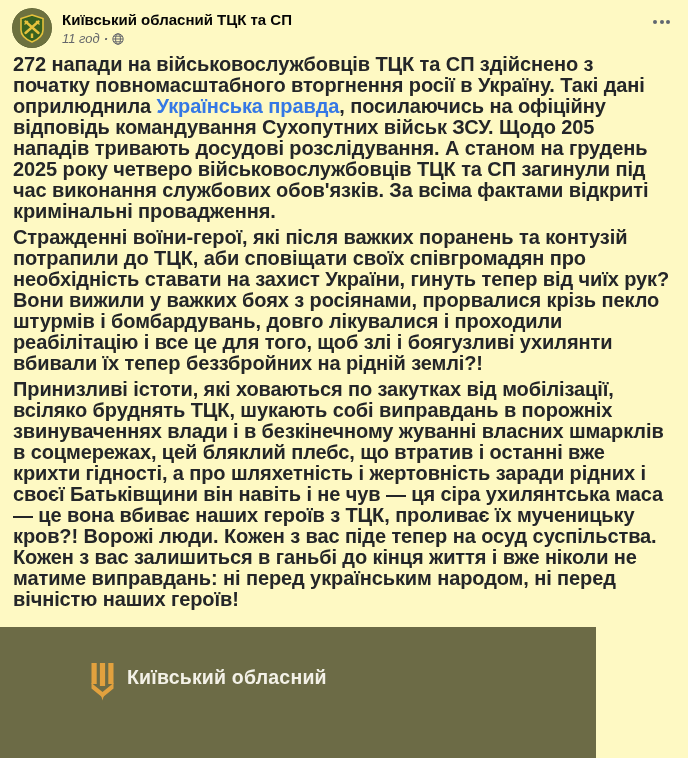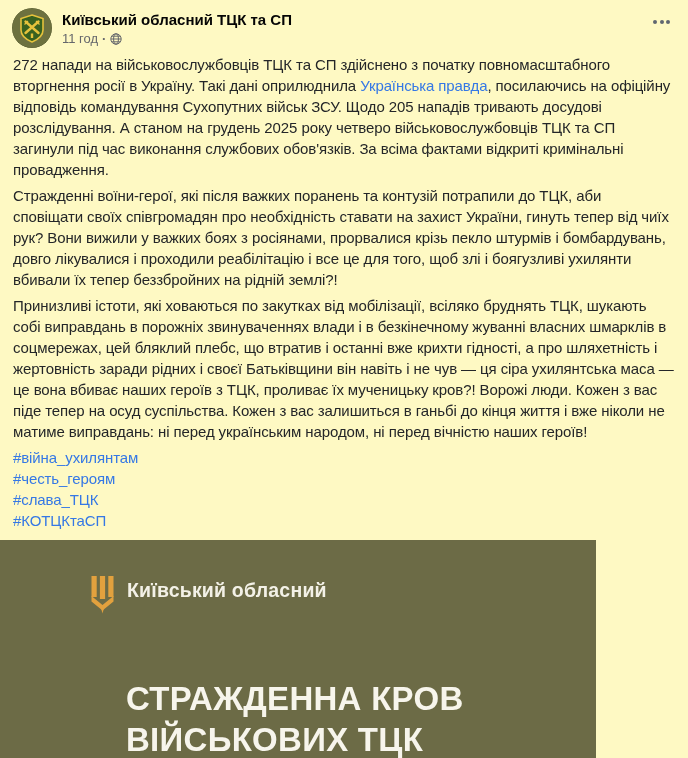--- a/index.html
+++ b/index.html
@@ -45,20 +45,21 @@
     cursor: pointer;
   }
   .meta {
     display: flex;
     align-items: center;
     gap: 4px;
     margin-top: 2px;
     font-size: 13px;
     color: #65676b;
     line-height: 16px;
+    font-style: italic;
   }
   .meta .dot { font-weight: 700; }
   .globe { display: inline-flex; }
   .more-btn {
     position: absolute;
     top: 14px;
     right: 16px;
     display: flex;
     gap: 2.5px;
     padding: 6px 2px;
@@ -67,26 +68,27 @@
     background: transparent;
   }
   .more-btn i {
     width: 4px; height: 4px;
     border-radius: 50%;
     background: #606770;
     display: block;
   }
   
   .content {
-    padding: 2px 13px 9px 13px;
-    font-size: 15px;
+    padding: 2px 13px 17px 13px;
+    font-size: 20px;
     letter-spacing: -0.1px;
     line-height: 21px;
     color: #242628;
     flex: 0 0 auto;
+    font-weight: bold;
   }
   .content p { margin: 0 0 5px 0; }
   .content p:last-child { margin-bottom: 0; }
   .inline-link {
     color: #3578e5;
     text-decoration: none;
     cursor: pointer;
   }
   .hashtags a {
     display: block;
@@ -174,26 +176,20 @@
       <i></i>
         <i></i>
         <i></i>
     </button>
   </div>
 
   <div class="content">
     <p><span>272 напади на військовослужбовців ТЦК та СП здійснено з початку повномасштабного вторгнення росії в Україну. Такі дані оприлюднила </span><a class="inline-link">Українська правда</a><span>, посилаючись на офіційну відповідь командування Сухопутних військ ЗСУ. Щодо 205 нападів тривають досудові розслідування. А станом на грудень 2025 року четверо військовослужбовців ТЦК та СП загинули під час виконання службових обов'язків. За всіма фактами відкриті кримінальні провадження.</span></p>
     <p>Стражденні воїни-герої, які після важких поранень та контузій потрапили до ТЦК, аби сповіщати своїх співгромадян про необхідність ставати на захист України, гинуть тепер від чиїх рук? Вони вижили у важких боях з росіянами, прорвалися крізь пекло штурмів і бомбардувань, довго лікувалися і проходили реабілітацію і все це для того, щоб злі і боягузливі ухилянти вбивали їх тепер беззбройних на рідній землі?!</p>
     <p>Принизливі істоти, які ховаються по закутках від мобілізації, всіляко бруднять ТЦК, шукають собі виправдань в порожніх звинуваченнях влади і в безкінечному жуванні власних шмарклів в соцмережах, цей бляклий плебс, що втратив і останні вже крихти гідності, а про шляхетність і жертовність заради рідних і своєї Батьківщини він навіть і не чув — ця сіра ухилянтська маса — це вона вбиває наших героїв з ТЦК, проливає їх мученицьку кров?! Ворожі люди. Кожен з вас піде тепер на осуд суспільства. Кожен з вас залишиться в ганьбі до кінця життя і вже ніколи не матиме виправдань: ні перед українським народом, ні перед вічністю наших героїв!</p>
-    <p class="hashtags">
-      <a>#війна_ухилянтам</a>
-      <a>#честь_героям</a>
-      <a>#слава_ТЦК</a>
-      <a>#КОТЦКтаСП</a>
-    </p>
   </div>
 
   <div class="post-image">
     <div class="img-logo-row">
       <span>
         <svg width="23" height="38" viewBox="0 0 23 38">
           <g fill="#e2a13e">
             <rect x="0.5" y="0" width="5.2" height="21"></rect>
             <rect x="8.9" y="0" width="5.2" height="23"></rect>
             <rect x="17.3" y="0" width="5.2" height="21"></rect>

